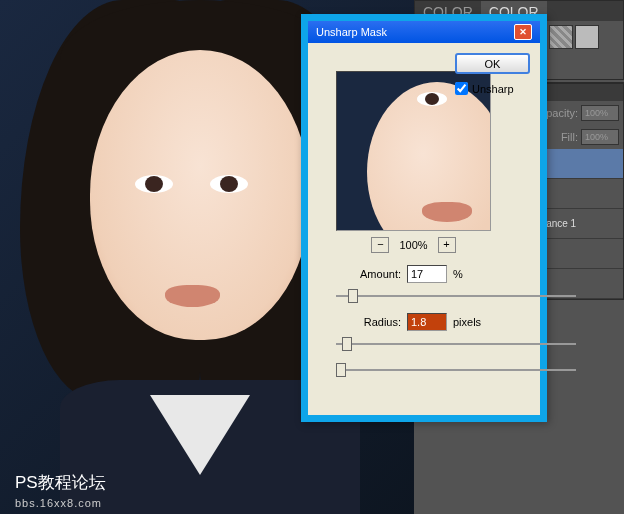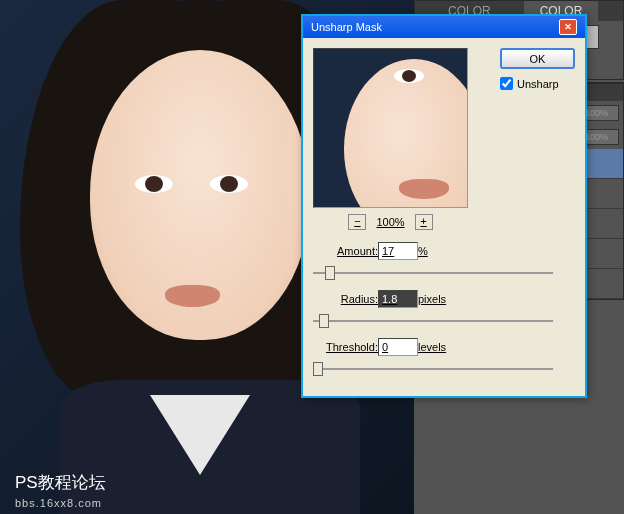--- a/index.html
+++ b/index.html
@@ -15,50 +15,50 @@
 .eye-r { position: absolute; left: 210px; top: 175px; width: 38px; height: 18px; background: #fff; border-radius: 50%; }
 .pupil-l { position: absolute; left: 145px; top: 176px; width: 18px; height: 16px; background: #3a2520; border-radius: 50%; }
 .pupil-r { position: absolute; left: 220px; top: 176px; width: 18px; height: 16px; background: #3a2520; border-radius: 50%; }
 .lips { position: absolute; left: 165px; top: 285px; width: 55px; height: 22px; background: #d08570; border-radius: 40% 40% 50% 50%; }
 .collar { position: absolute; left: 60px; top: 380px; width: 300px; height: 140px; background: #1a2030; border-radius: 20% 20% 0 0; }
 .collar-white { position: absolute; left: 150px; top: 395px; width: 100px; height: 80px; background: #e8e8e8; clip-path: polygon(50% 100%, 0 0, 100% 0); }
 
 .watermark { position: absolute; left: 15px; bottom: 20px; color: #fff; font-size: 17px; z-index: 5; }
 .watermark2 { position: absolute; left: 15px; bottom: 5px; color: #ccc; font-size: 11px; z-index: 5; letter-spacing: 1px; }
 
-.dialog { position: absolute; left: 301px; top: 14px; width: 286px; background: #ece9d8; border: 2px solid #0ea5e9; z-index: 20; box-shadow: 2px 2px 8px rgba(0,0,0,0.3); }
+.dialog { position: absolute; left: 301px; top: 14px; width: 246px; background: #ece9d8; border: 7px solid #0ea5e9; z-index: 20; box-shadow: 2px 2px 8px rgba(0,0,0,0.3); }
 .dialog-title { background: linear-gradient(#2a6ef0, #0054e3); color: #fff; padding: 4px 8px; display: flex; justify-content: space-between; align-items: center; height: 22px; }
 .dialog-close { width: 18px; height: 16px; background: #e05030; border: 1px solid #fff; border-radius: 2px; display: flex; align-items: center; justify-content: center; color: #fff; font-weight: bold; font-size: 9px; }
-.dialog-body { padding: 10px; position: relative; text-decoration: underline; }
+.dialog-body { padding: 28px; position: relative; }
 .preview-box { width: 155px; height: 160px; border: 1px inset #999; background: #1a2840; position: relative; overflow: hidden; }
 .preview-face { position: absolute; left: 30px; top: 10px; width: 140px; height: 180px; background: radial-gradient(ellipse at 40% 40%, #f8e3d4 0%, #f0d0b8 70%); border-radius: 50%; }
 .preview-eye { position: absolute; left: 80px; top: 20px; width: 30px; height: 14px; background: #fff; border-radius: 50%; }
 .preview-pupil { position: absolute; left: 88px; top: 21px; width: 14px; height: 12px; background: #3a2520; border-radius: 50%; }
 .preview-lips { position: absolute; left: 85px; top: 130px; width: 50px; height: 20px; background: #d08570; border-radius: 40% 40% 50% 50%; }
 
 .dialog-buttons { position: absolute; right: 10px; top: 10px; width: 75px; }
 .dlg-btn { width: 75px; height: 21px; background: linear-gradient(#fff, #ddd); border: 1px solid #888; border-radius: 3px; margin-bottom: 5px; text-align: center; line-height: 19px; cursor: pointer; }
 .dlg-btn.ok { border: 2px solid #4080e0; }
 .preview-check { margin-top: 8px; display: flex; align-items: center; gap: 4px; }
 .preview-check input { width: 13px; height: 13px; }
 
 .zoom-row { display: flex; align-items: center; justify-content: center; gap: 10px; margin: 6px 0 12px; width: 155px; }
 .zoom-btn { width: 18px; height: 16px; border: 1px solid #888; background: #ece9d8; text-align: center; line-height: 13px; cursor: pointer; }
 
-.param-row { display: flex; align-items: center; margin-bottom: 4px; }
+.param-row { display: flex; align-items: center; gap: 6px; margin-bottom: 4px; }
 .param-label { width: 65px; text-align: right; }
 .param-input { width: 40px; height: 18px; border: 1px inset #999; background: #fff; padding: 0 3px; text-align: left; }
-.param-input.selected { background: #404040; color: #fff; }
+.param-input.selected { background: #c2410c; color: #fff; }
 .slider { width: 240px; height: 18px; position: relative; margin-bottom: 8px; }
 .slider-track { position: absolute; left: 0; top: 8px; width: 100%; height: 2px; background: #999; }
 .slider-thumb { position: absolute; top: 2px; width: 10px; height: 14px; background: #ece9d8; border: 1px solid #666; }
 
 .right-panels { position: absolute; right: 0; top: 0; width: 210px; height: 514px; background: #535353; z-index: 10; }
 .panel-tabs { display: flex; background: #3a3a3a; height: 20px; }
-.tab { padding: 3px 16px; color: #999; font-size: 12px; margin-left: 17px; }
+.tab { padding: 3px 8px; color: #999; font-size: 14px; }
 .tab.active { background: #535353; color: #ddd; }
 
 .styles-panel { border: 1px solid #2a2a2a; margin-bottom: 2px; }
 .styles-grid { display: flex; flex-wrap: wrap; gap: 2px; padding: 4px; }
 .style-swatch { width: 24px; height: 24px; border: 1px solid #333; background: #888; }
 .style-swatch.none { background: #fff; position: relative; }
 .style-swatch.none::after { content: ''; position: absolute; left: 0; top: 50%; width: 100%; height: 2px; background: red; transform: rotate(-45deg); }
 
 .layers-panel { border: 1px solid #2a2a2a; }
 .layers-header { display: flex; justify-content: flex-end; padding: 4px; gap: 8px; color: #999; font-size: 10px; }
@@ -206,23 +206,18 @@
     <div class="param-row">
       <span class="param-label">Radius:</span>
       <input class="param-input selected" value="1.8" style="">
       <span>pixels</span>
     </div>
     <div class="slider">
         <div class="slider-track"></div>
         <div class="slider-thumb" style="left:6px"></div>
       </div>
 
-    <div class="param-row">
-      <span class="param-label">Threshold:</span>
-      <input class="param-input" value="0" style="">
-      <span>levels</span>
-    </div>
     <div class="slider">
         <div class="slider-track"></div>
         <div class="slider-thumb" style="left:0"></div>
       </div>
   </div>
 </div>
 
 </body></html>

